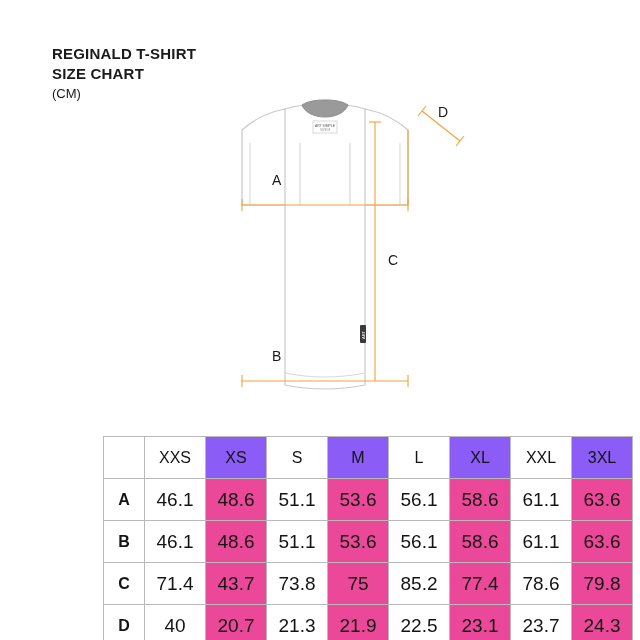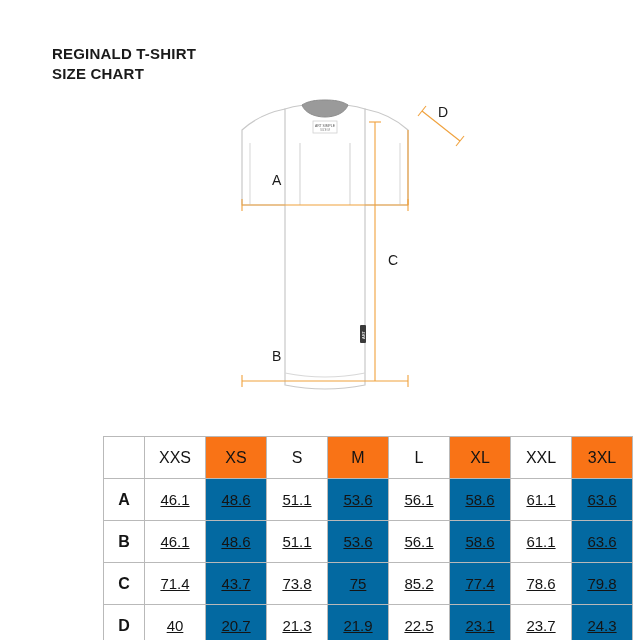--- a/index.html
+++ b/index.html
@@ -87,37 +87,37 @@
   table.size-table tbody th.rowlabel {
     width: 32px;
     height: 33px;
     font-size: 16px;
     font-weight: bold;
     color: #141414;
   }
   table.size-table tbody td {
     width: 52px;
     height: 33px;
-    font-size: 15px;
+    font-size: 19px;
     color: #141414;
-    text-decoration: underline;
   }
   .hl {
-    background: #f97316;
+    background: #8b5cf6;
   }
   .hl-light {
-    background: #0369a1;
+    background: #ec4899;
   }
 </style>
 </head>
 <body>
 
 <div class="title-block">
   <div class="title-main">REGINALD T-SHIRT</div>
   <div class="title-sub">SIZE CHART</div>
+  <div class="title-unit">(CM)</div>
 </div>
 
 <div class="illustration">
   <svg width="350" height="310" viewBox="0 0 350 310" xmlns="http://www.w3.org/2000/svg">
 
     <g fill="#ffffff" stroke="#c9c9c9" stroke-width="1.2">
 
       <path d="M92,48 L92,35 C104,24 120,17 135,14 L150,48 L150,110 L92,110 Z"></path>
 
       <path d="M258,48 L258,35 C246,24 230,17 215,14 L200,48 L200,110 L258,110 Z"></path>

